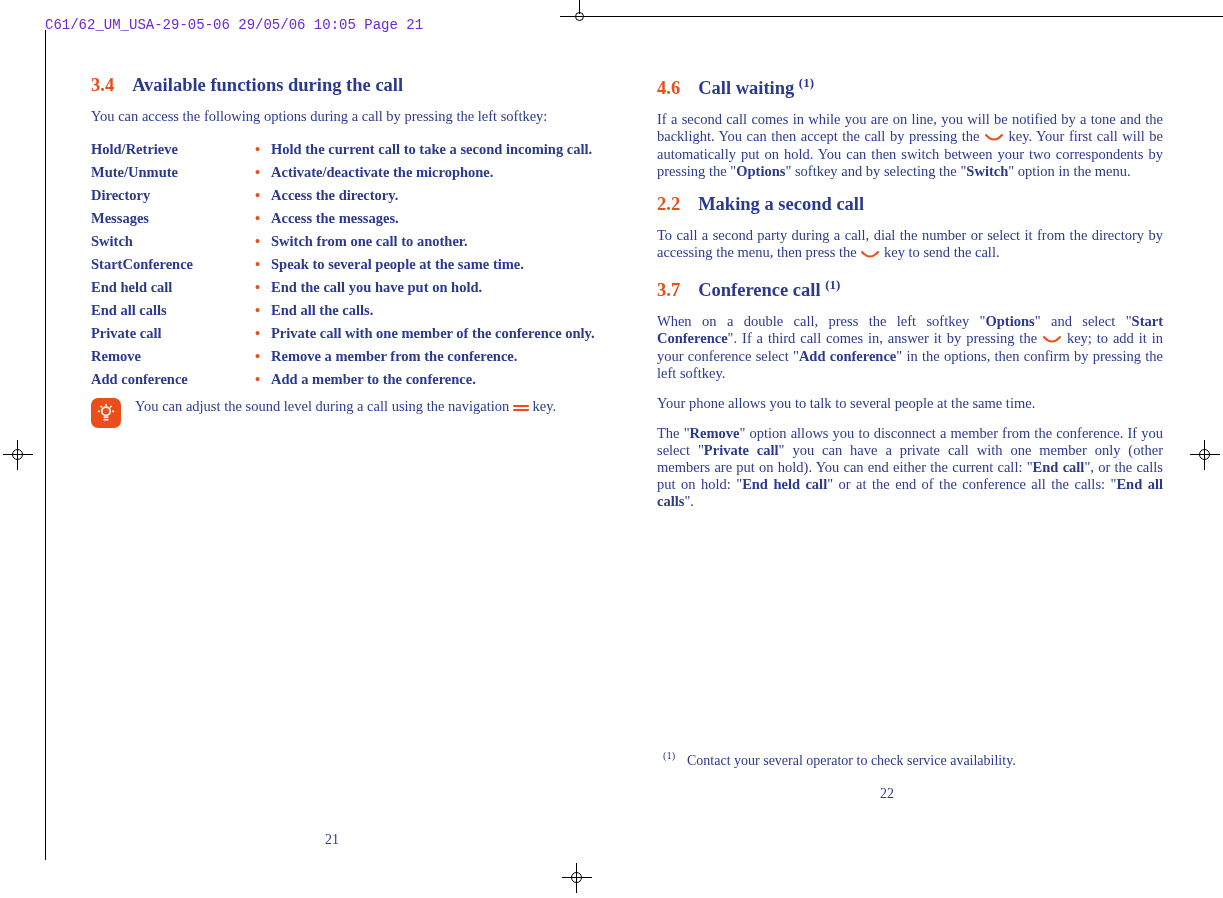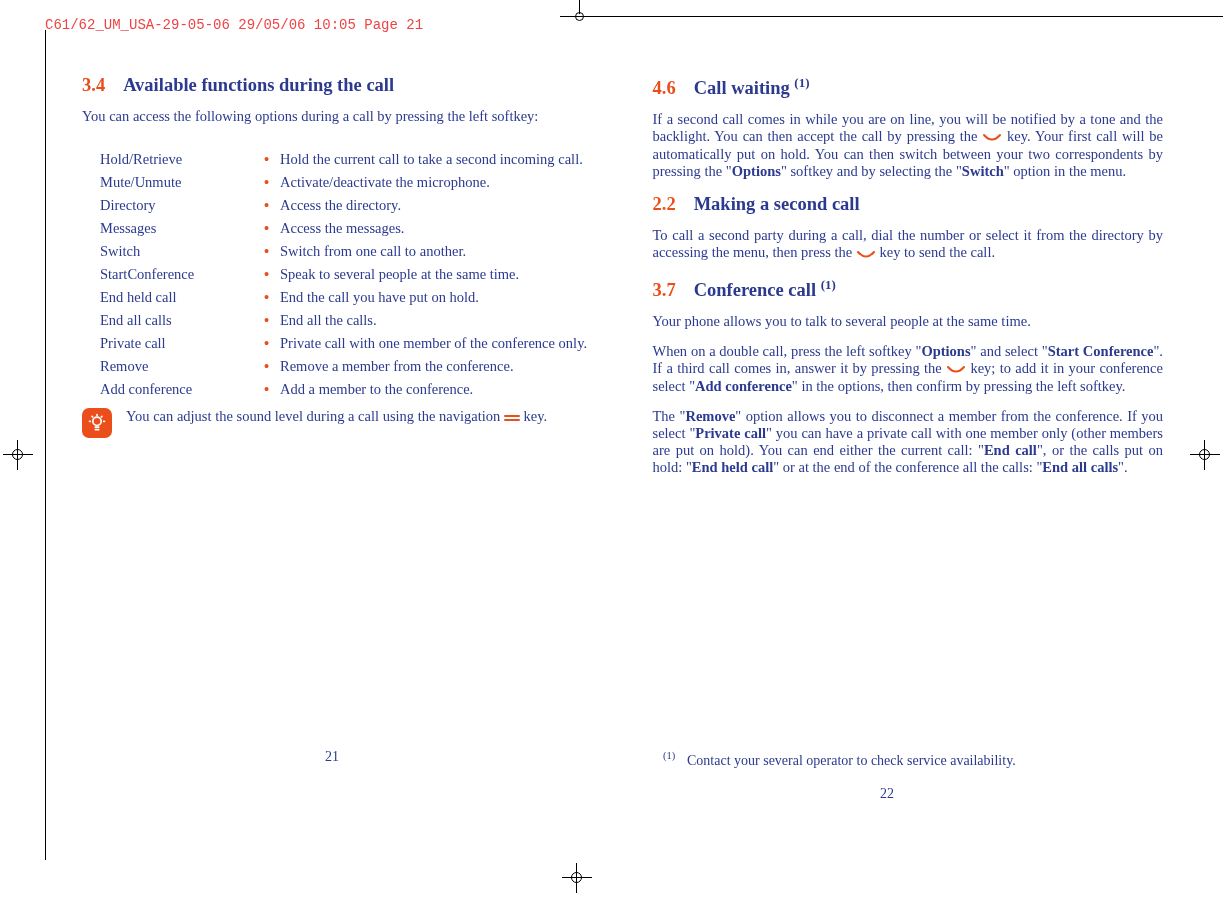--- a/index.html
+++ b/index.html
@@ -11,21 +11,21 @@
     position: relative;
     color: #2b3a8f;
     font-size: 14.5px;
   }
   .header-line {
     position: absolute;
     top: 17px;
     left: 45px;
     font-family: 'Courier New', monospace;
     font-size: 14px;
-    color: #ef4444;
+    color: #6d28d9;
   }
   .crop-mark-top {
     position: absolute;
     top: 0;
     left: 560px;
     width: 40px;
     height: 20px;
   }
   .crop-mark-top::before {
     content: '';
@@ -112,49 +112,48 @@
     top: 9px;
     left: 9px;
     width: 11px;
     height: 11px;
     border: 1px solid #000;
     border-radius: 50%;
   }
   .page-wrap {
     position: absolute;
     top: 75px;
-    left: 82px;
+    left: 91px;
     right: 60px;
     display: flex;
     gap: 60px;
   }
   .col {
     flex: 1;
     min-width: 0;
   }
   .col h2 {
     font-size: 18.5px;
     font-weight: bold;
     color: #2b3a8f;
     margin-bottom: 12px;
   }
   .secnum { color: #e94e1b; margin-right: 18px; }
-  .intro { margin-bottom: 26px; text-align: justify; }
+  .intro { margin-bottom: 16px; text-align: justify; }
   .func-row { display: flex; margin-bottom: 6px; }
   .func-term {
     flex: 0 0 164px;
-    font-weight: normal;
-    margin-left: 18px;
+    font-weight: bold;
   }
   .func-bullet {
     flex: 0 0 16px;
     color: #e94e1b;
     font-weight: bold;
   }
-  .func-desc { flex: 1; }
+  .func-desc { flex: 1; font-weight: bold; }
   .tip-box { display: flex; gap: 14px; margin-top: 10px; }
   .tip-icon {
     flex: 0 0 30px;
     height: 30px;
     background: #e94e1b;
     border-radius: 7px;
     display: flex;
     align-items: center;
     justify-content: center;
   }
@@ -177,21 +176,21 @@
   .footnote-wrap {
     position: absolute;
     top: 750px;
     right: 60px;
     width: 500px;
     font-size: 14px;
   }
   .footnote-sup { font-size: 0.75em; vertical-align: super; display: inline-block; width: 24px; }
   .pgnum-l {
     position: absolute;
-    top: 749px;
+    top: 832px;
     left: 325px;
     font-size: 14px;
   }
   .pgnum-r {
     position: absolute;
     top: 786px;
     left: 880px;
     font-size: 14px;
   }
 </style>
@@ -310,24 +309,24 @@
             </svg></span> key. Your first call will be automatically put on hold. You can then switch between your two correspondents by pressing the "<b>Options</b>" softkey and by selecting the "<b>Switch</b>" option in the menu.</p>
       </div>
       <div class="section">
         <h2><span class="secnum">2.2</span><span>Making a second call</span></h2>
         <p class="para">To call a second party during a call, dial the number or select it from the directory by accessing the menu, then press the <span class="soft-key"><svg viewBox="0 0 20 11">
               <path d="M2 3 Q10 12 18 3" stroke="#e94e1b" stroke-width="2" fill="none" stroke-linecap="round"></path>
             </svg></span> key to send the call.</p>
       </div>
       <div class="section">
         <h2><span class="secnum">3.7</span><span>Conference call</span> <sup>(1)</sup></h2>
-        <p class="para">Your phone allows you to talk to several people at the same time.</p>
         <p class="para">When on a double call, press the left softkey "<b>Options</b>" and select "<b>Start Conference</b>". If a third call comes in, answer it by pressing the <span class="soft-key"><svg viewBox="0 0 20 11">
               <path d="M2 3 Q10 12 18 3" stroke="#e94e1b" stroke-width="2" fill="none" stroke-linecap="round"></path>
             </svg></span> key; to add it in your conference select "<b>Add conference</b>" in the options, then confirm by pressing the left softkey.</p>
+        <p class="para">Your phone allows you to talk to several people at the same time.</p>
         <p class="para">The "<b>Remove</b>" option allows you to disconnect a member from the conference. If you select "<b>Private call</b>" you can have a private call with one member only (other members are put on hold). You can end either the current call: "<b>End call</b>", or the calls put on hold: "<b>End held call</b>" or at the end of the conference all the calls: "<b>End all calls</b>".</p>
       </div>
     </div>
 </div>
 
 <div class="footnote-wrap">
   <span class="footnote-sup">(1)</span><span>Contact your several operator to check service availability.</span>
 </div>
 
 <div class="pgnum-l">21</div>

